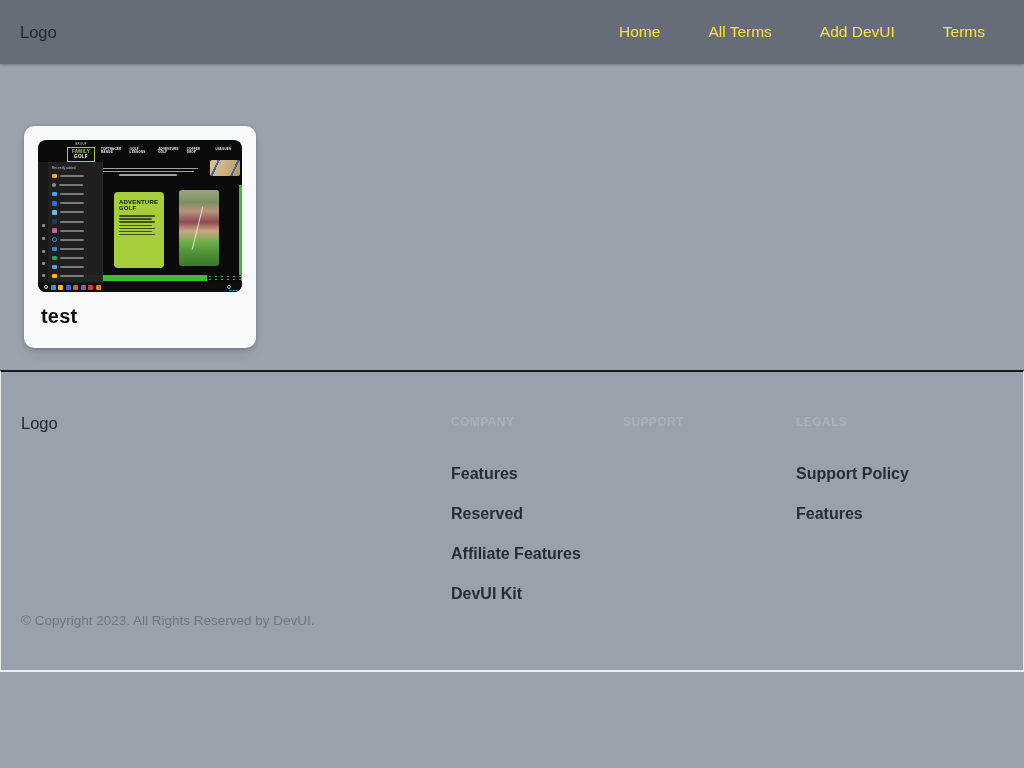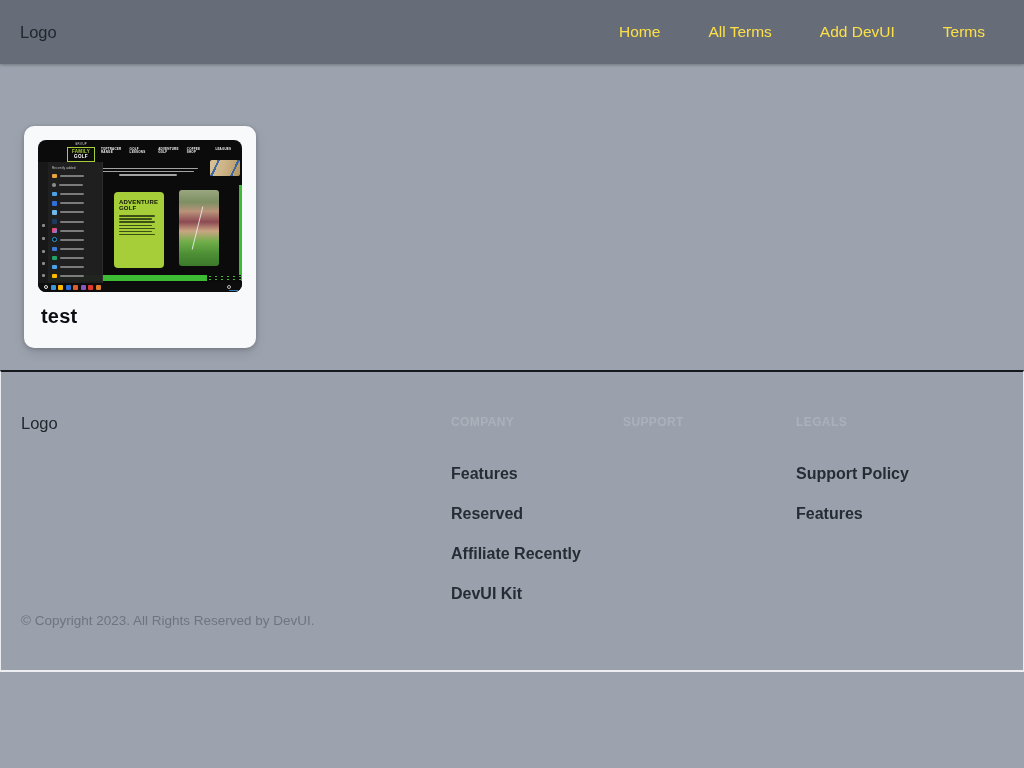--- a/index.html
+++ b/index.html
@@ -339,21 +339,21 @@
   <div class="f-left">
     <div class="f-logo">Logo</div>
     <div class="f-copy">© Copyright 2023. All Rights Reserved by DevUI.</div>
   </div>
   <div class="f-cols">
     <div class="f-col c1">
       <h3>COMPANY</h3>
       <ul>
         <li><a>Features</a></li>
         <li><a>Reserved</a></li>
-        <li><a>Affiliate Recently</a></li>
+        <li><a>Affiliate Features</a></li>
         <li><a>DevUI Kit</a></li>
       </ul>
     </div>
     <div class="f-col c2">
       <h3>SUPPORT</h3>
     </div>
     <div class="f-col c3">
       <h3>LEGALS</h3>
       <ul>
         <li><a>Support Policy</a></li>

